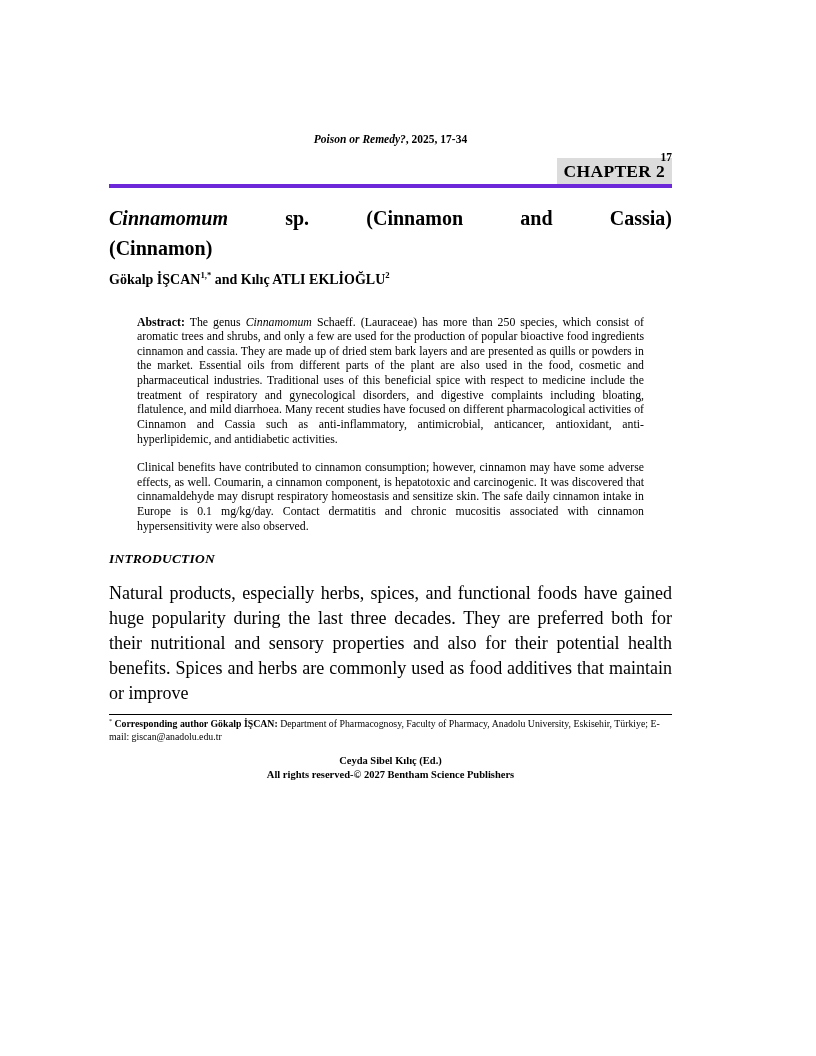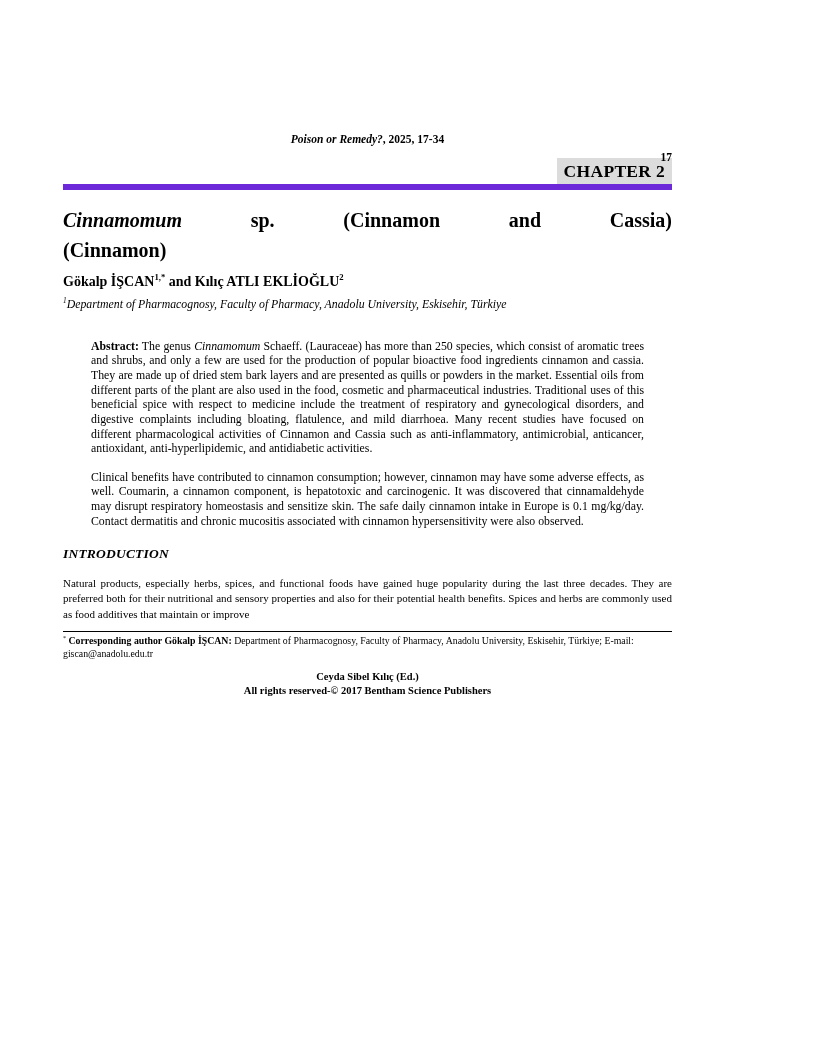--- a/index.html
+++ b/index.html
@@ -3,31 +3,31 @@
 <meta charset="utf-8">
 <style>
   html, body { margin:0; padding:0; background:#ffffff; }
   .page {
     position:relative;
     width:816px; height:1056px;
     box-sizing:border-box;
     background:#ffffff;
     color:#000000;
     font-family:"Liberation Serif", serif;
-    padding:133px 144px 0 63px;
+    padding:133px 144px 0 109px;
     overflow:hidden;
   }
 
   
   .running-head { position:relative; font-size:11.5px; font-weight:bold; line-height:1.2; text-align:center; }
   .running-head .journal-italic { font-style:italic; }
   .running-head .pagenum { position:absolute; right:0; top:18px; }
 
   
-  .chapter-row { margin-top:11px; border-bottom:6px solid #6d28d9; text-align:right; line-height:0; }
+  .chapter-row { margin-top:11px; border-bottom:4px solid #6d28d9; text-align:right; line-height:0; }
   .chapter-box {
     display:inline-block; vertical-align:bottom;
     background:#dcdcdc; font-weight:bold; font-size:17.5px; line-height:1.3;
     padding:2px 7px 1px 7px; letter-spacing:0.3px;
   }
 
   
   .chapter-title { margin-top:15px; font-size:20px; font-weight:bold; line-height:1.5; }
   .title-line1 { text-align:justify; text-align-last:justify; }
   .title-italic { font-style:italic; }
@@ -45,21 +45,21 @@
   .abstract-block { margin:27px 28px 0 28px; font-size:11.8px; line-height:1.24; text-align:justify; }
   .abstract-p2 { margin-top:14px; }
   .bold { font-weight:bold; }
   .italic { font-style:italic; }
 
   
   .keywords { margin-top:26px; font-size:12.8px; line-height:1.35; text-align:justify; word-spacing:1px; }
 
   
   .section-heading { margin-top:18px; font-size:13.5px; font-weight:bold; letter-spacing:0.2px; }
-  .body-para { margin-top:14px; font-size:11px; line-height:1.38; text-align:justify; }
+  .body-para { margin-top:14px; font-size:18px; line-height:1.38; text-align:justify; }
 
   
   .footnote { margin-top:9px; border-top:1.5px solid #000; padding-top:3px; font-size:9.8px; line-height:1.3; }
 
   
   .book-footer { margin-top:10px; text-align:center; font-weight:bold; font-size:10.5px; line-height:1.35; }
 </style>
 </head>
 <body>
 
@@ -77,34 +77,33 @@
   <h1 class="chapter-title" style="margin:15px 0 0 0;">
     <div class="title-line1"><span class="title-italic">Cinnamomum</span> <span>sp. (Cinnamon and Cassia)</span></div>
     <div class="title-line2">(Cinnamon)</div>
   </h1>
 
   <div class="authors">
     <span>Gökalp İŞCAN</span><sup>1,*</sup><span class="connector"> and </span><span>Kılıç ATLI EKLİOĞLU</span><sup>2</sup>
   </div>
 
   <div class="affiliations">
-    <div class="affiliation"><sup>1</sup><span>Department of Pharmacognosy, Faculty of Pharmacy, Anadolu University, Eskisehir, Türkiye</span></div>
   </div>
 
   <div class="abstract-block">
     <p style="margin:0;"><span class="bold">Abstract:</span><span> The genus </span><span class="italic">Cinnamomum</span><span> Schaeff. (Lauraceae) has more than 250 species, which consist of aromatic trees and shrubs, and only a few are used for the production of popular bioactive food ingredients cinnamon and cassia. They are made up of dried stem bark layers and are presented as quills or powders in the market. Essential oils from different parts of the plant are also used in the food, cosmetic and pharmaceutical industries. Traditional uses of this beneficial spice with respect to medicine include the treatment of respiratory and gynecological disorders, and digestive complaints including bloating, flatulence, and mild diarrhoea. Many recent studies have focused on different pharmacological activities of Cinnamon and Cassia such as anti-inflammatory, antimicrobial, anticancer, antioxidant, anti-hyperlipidemic, and antidiabetic activities.</span></p>
     <p class="abstract-p2" style="margin-bottom:0;">Clinical benefits have contributed to cinnamon consumption; however, cinnamon may have some adverse effects, as well. Coumarin, a cinnamon component, is hepatotoxic and carcinogenic. It was discovered that cinnamaldehyde may disrupt respiratory homeostasis and sensitize skin. The safe daily cinnamon intake in Europe is 0.1 mg/kg/day. Contact dermatitis and chronic mucositis associated with cinnamon hypersensitivity were also observed.</p>
   </div>
 
 
   <h2 class="section-heading" style="margin-bottom:0;font-style:italic;">INTRODUCTION</h2>
   <p class="body-para" style="margin-bottom:0;">Natural products, especially herbs, spices, and functional foods have gained huge popularity during the last three decades. They are preferred both for their nutritional and sensory properties and also for their potential health benefits. Spices and herbs are commonly used as food additives that maintain or improve</p>
 
   <div class="footnote">
     <sup>*</sup><span class="bold"> Corresponding author Gökalp İŞCAN:</span><span> Department of Pharmacognosy, Faculty of Pharmacy, Anadolu University, Eskisehir, Türkiye; E-mail: giscan@anadolu.edu.tr</span>
   </div>
 
   <div class="book-footer">
     <div>Ceyda Sibel Kılıç (Ed.)</div>
-    <div>All rights reserved-© 2017 Bentham Science Publishers</div>
+    <div>All rights reserved-© 2027 Bentham Science Publishers</div>
   </div>
 
 </div>
 
 </body></html>

